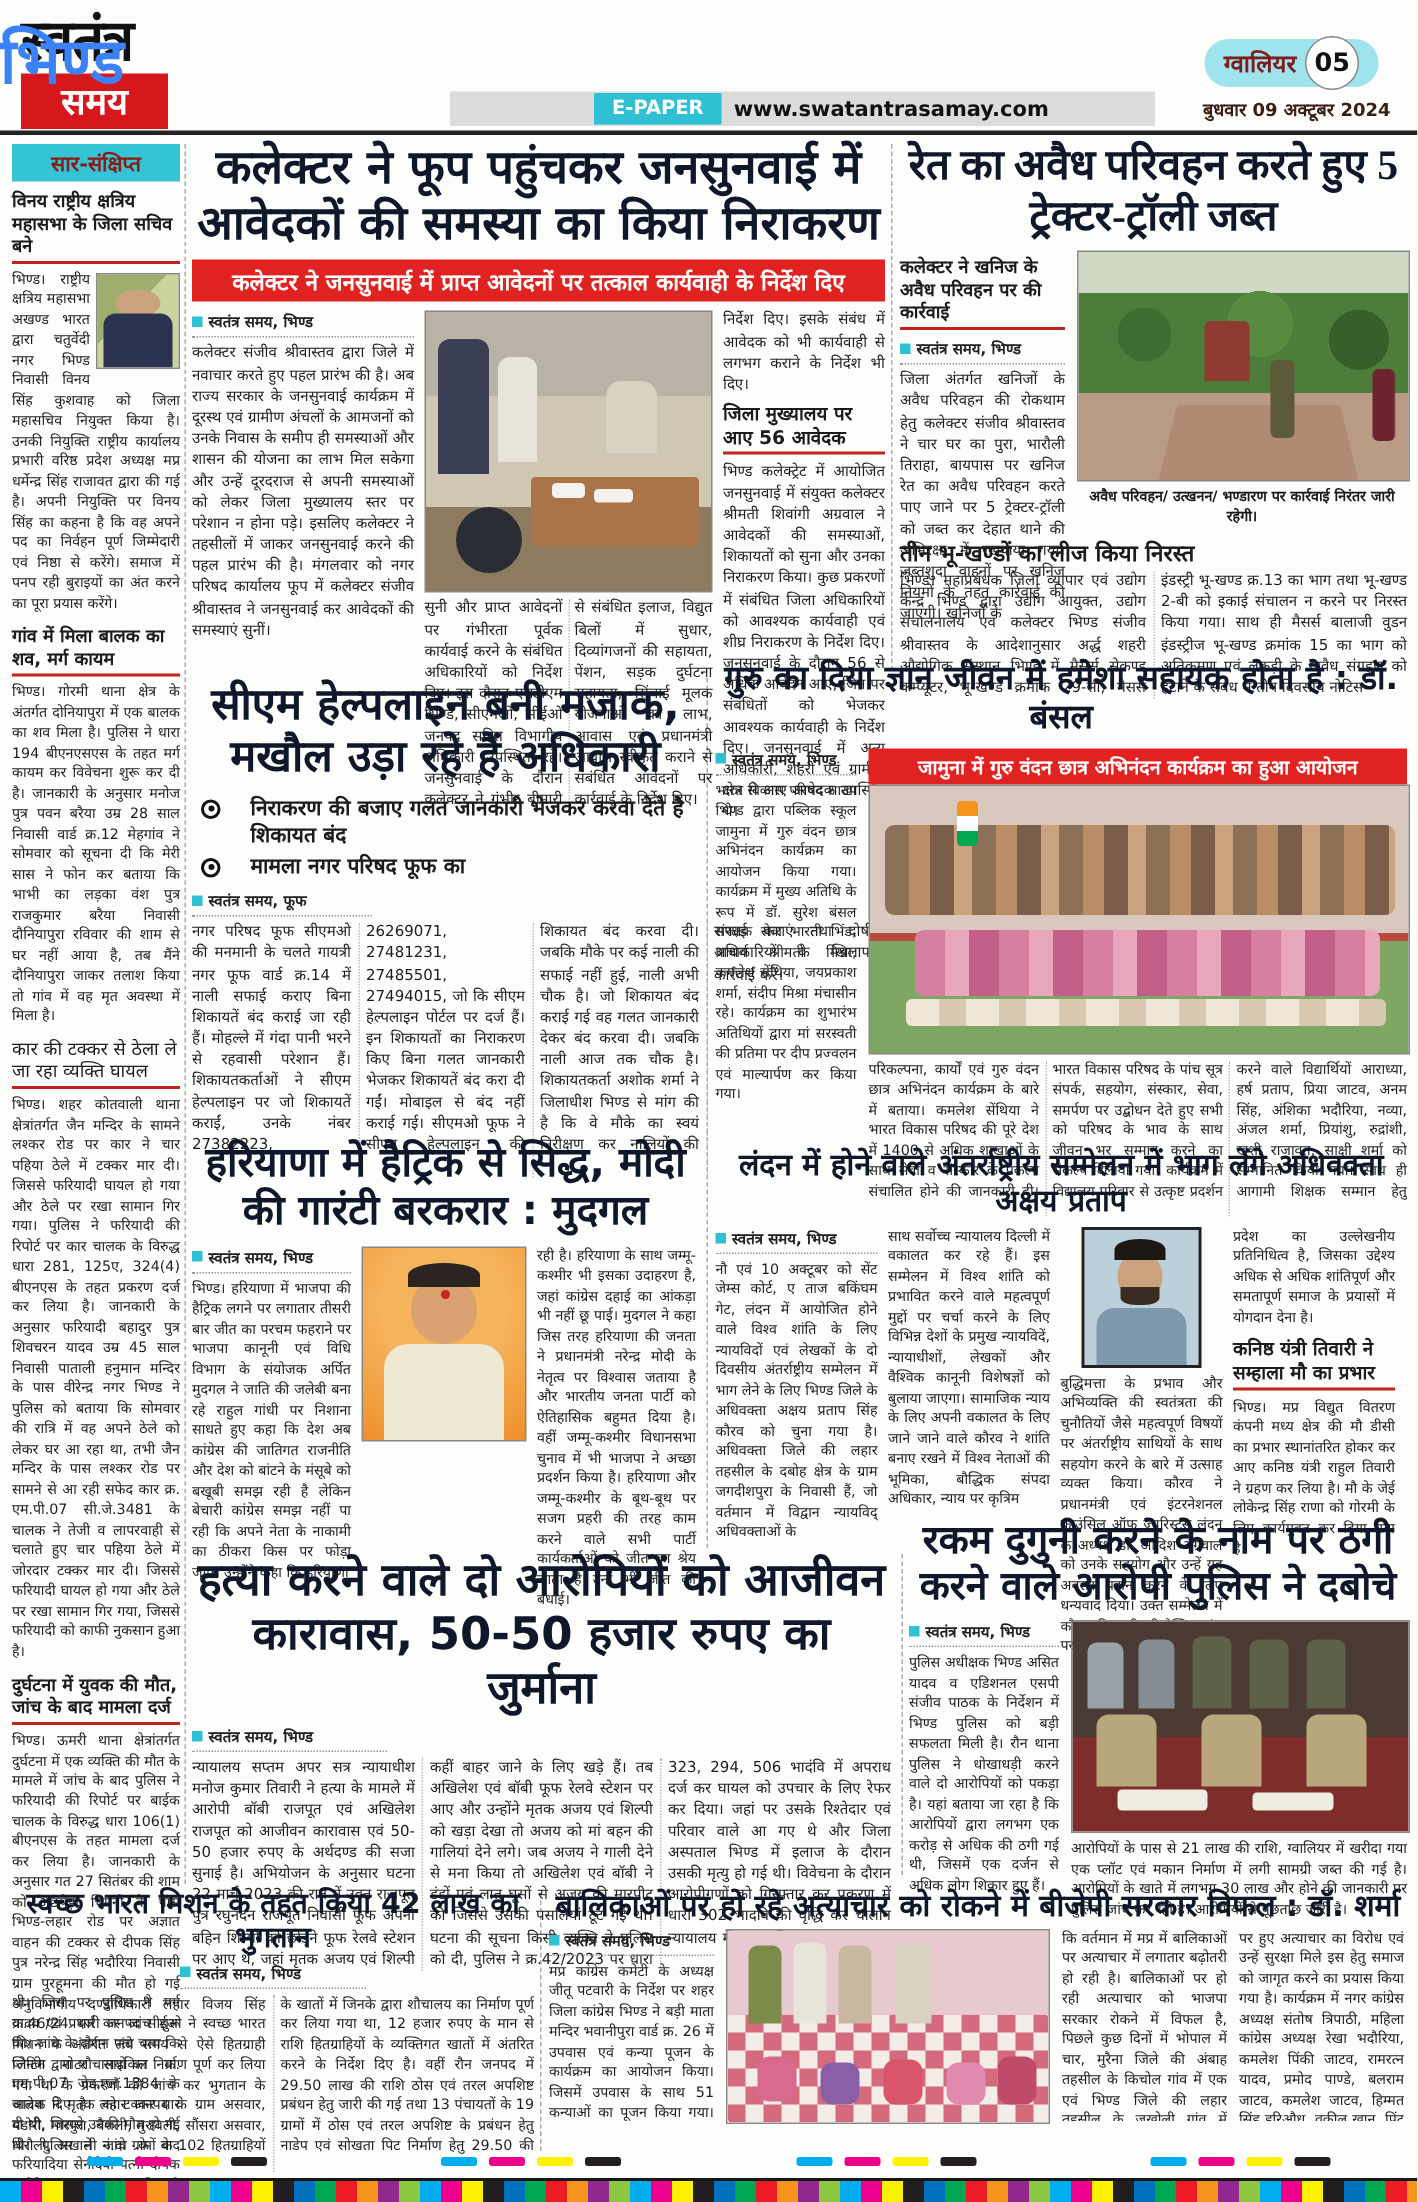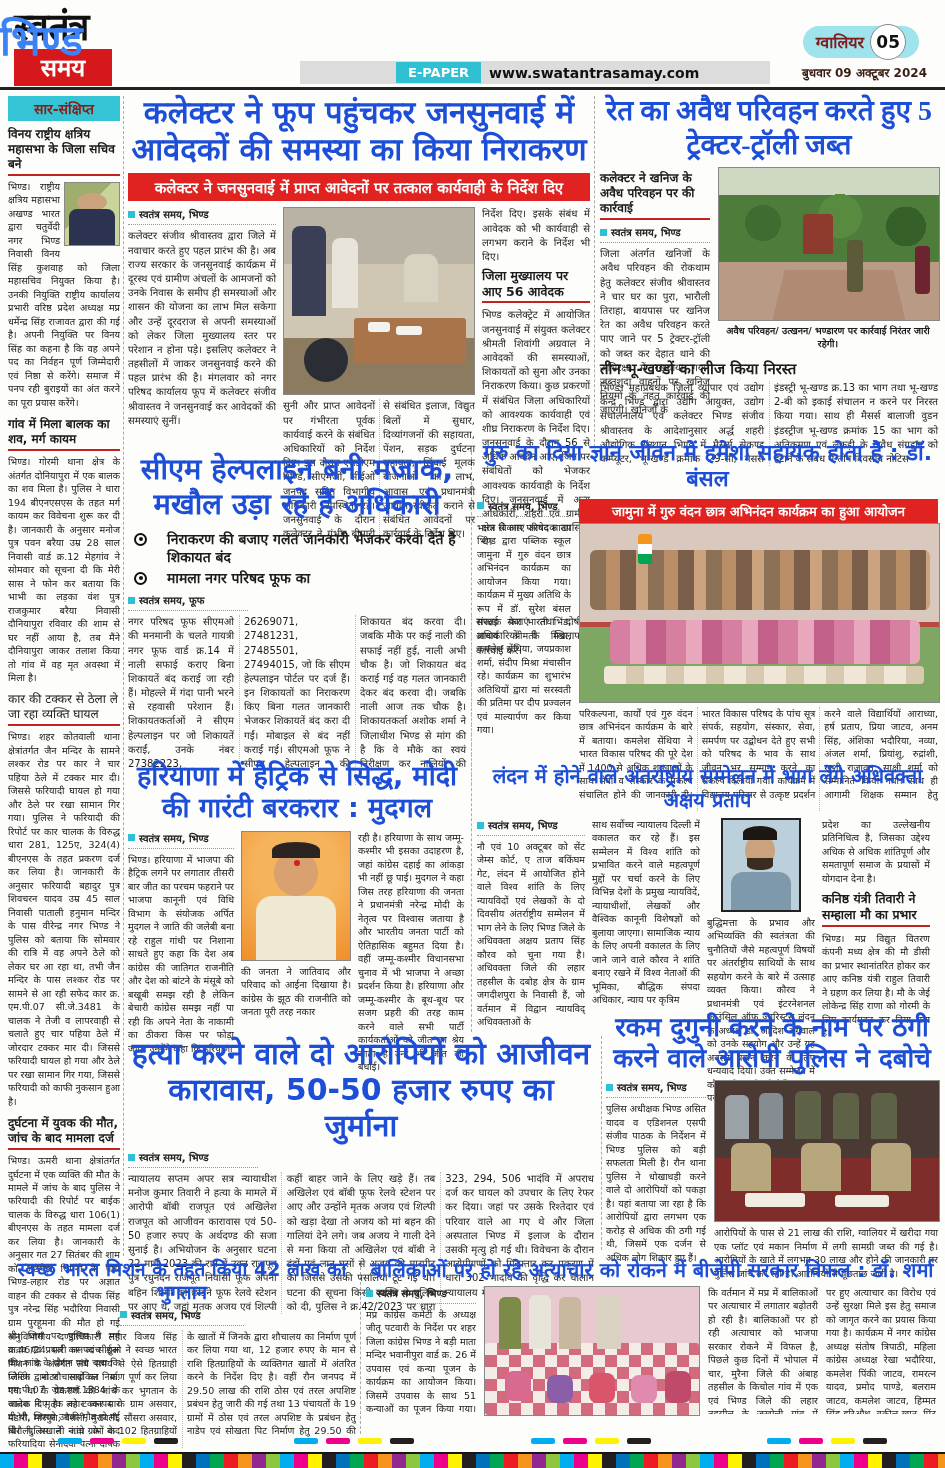--- a/index.html
+++ b/index.html
@@ -15,21 +15,21 @@
   .epaper{background:#2fc1d3;color:#fff;font-weight:bold;font-size:13px;padding:3px 12px;margin-left:96px;}
   .website{font-size:14px;font-weight:bold;color:#111;margin-left:8px;}
   .edbox{right:26px;top:26px;width:116px;height:32px;background:#9fe3ec;border-radius:16px;
          display:flex;align-items:center;justify-content:center;gap:6px;}
   .edname{color:#7f1d1d;font-weight:bold;font-size:16px;}
   .edcirc{width:34px;height:34px;border-radius:50%;background:#fff;border:1px solid #888;
           display:flex;align-items:center;justify-content:center;font-size:17px;font-weight:bold;color:#111;}
   .eddate{right:18px;top:64px;font-size:12px;font-weight:bold;color:#3a1d14;}
   .mrule{left:0;right:0;top:87px;height:3px;background:#232323;}
   
-  .hl{font-weight:bold;color:#1d4ed8;text-align:center;line-height:1.2;}
+  .hl{font-weight:bold;color:#0f172a;text-align:center;line-height:1.2;}
   .kicker{background:#e02320;color:#fff;font-weight:bold;font-size:15px;text-align:center;padding:4px 2px;}
   .byline{display:flex;align-items:center;gap:4px;font-weight:bold;font-size:10px;color:#222;
           border-bottom:1px dotted #999;padding-bottom:3px;margin-bottom:4px;}
   .sq{width:7px;height:7px;background:#2fc1d3;display:inline-block;flex:0 0 auto;}
   .body{font-size:10px;line-height:1.42;text-align:justify;color:#1d1d1d;}
   .body.small{font-size:9.5px;}
   .c2{column-count:2;column-gap:10px;column-rule:1px dotted #bbb;}
   .c3{column-count:3;column-gap:10px;column-rule:1px dotted #bbb;}
   .subred{font-weight:bold;font-size:12.5px;line-height:1.25;border-bottom:2px solid #c2231b;
           padding-bottom:2px;margin:4px 0 5px;}
@@ -220,21 +220,20 @@
         </div>
         <div class="body small">भिण्ड। हरियाणा में भाजपा की हैट्रिक लगने पर लगातार तीसरी बार जीत का परचम फहराने पर भाजपा कानूनी एवं विधि विभाग के संयोजक अर्पित मुदगल ने जाति की जलेबी बना रहे राहुल गांधी पर निशाना साधते हुए कहा कि देश अब कांग्रेस की जातिगत राजनीति और देश को बांटने के मंसूबे को बखूबी समझ रही है लेकिन बेचारी कांग्रेस समझ नहीं पा रही कि अपने नेता के नाकामी का ठीकरा किस पर फोड़ा जाए। उन्होंने कहा कि हरियाणा</div>
       </div>
       <div>
         <div class="photo" style="width:108px;height:128px;background:radial-gradient(circle at 50% 30%,#f5b35c 0 40%,#ef8f2a 100%);">
           <div class="ph-fig" style="left:32px;top:18px;width:44px;height:46px;border-radius:50%;background:#d9a070;"></div>
           <div class="ph-fig" style="left:30px;top:10px;width:48px;height:16px;border-radius:50% 50% 0 0;background:#2b2420;"></div>
           <div class="ph-fig" style="left:14px;top:64px;width:80px;height:64px;border-radius:16px 16px 0 0;background:#efe8d2;"></div>
           <div class="ph-fig" style="left:52px;top:28px;width:6px;height:6px;border-radius:50%;background:#c22;"></div>
         </div>
-        <div class="body small" style="margin-top:4px;">की जनता ने जातिवाद और परिवाद को आईना दिखाया है। कांग्रेस के झूठ की राजनीति को जनता पूरी तरह नकार</div>
       </div>
       <div class="body small">रही है। हरियाणा के साथ जम्मू-कश्मीर भी इसका उदाहरण है, जहां कांग्रेस दहाई का आंकड़ा भी नहीं छू पाई। मुदगल ने कहा जिस तरह हरियाणा की जनता ने प्रधानमंत्री नरेन्द्र मोदी के नेतृत्व पर विश्वास जताया है और भारतीय जनता पार्टी को ऐतिहासिक बहुमत दिया है। वहीं जम्मू-कश्मीर विधानसभा चुनाव में भी भाजपा ने अच्छा प्रदर्शन किया है। हरियाणा और जम्मू-कश्मीर के बूथ-बूथ पर सजग प्रहरी की तरह काम करने वाले सभी पार्टी कार्यकर्ताओं को जीत का श्रेय जाता है उन्हें भी जीत की बधाई।</div>
     </div>
   </div>
 
   <div class="abs" style="left:477px;top:764px;width:461px;">
     <div class="hl" style="font-size:20px;">लंदन में होने वाले अंतर्राष्ट्रीय सम्मेलन में भाग लेंगे अधिवक्ता अक्षय प्रताप</div>
     <div style="display:grid;grid-template-columns:108px 108px 108px 108px;gap:7px;margin-top:6px;">
       <div>
         <div class="byline">

